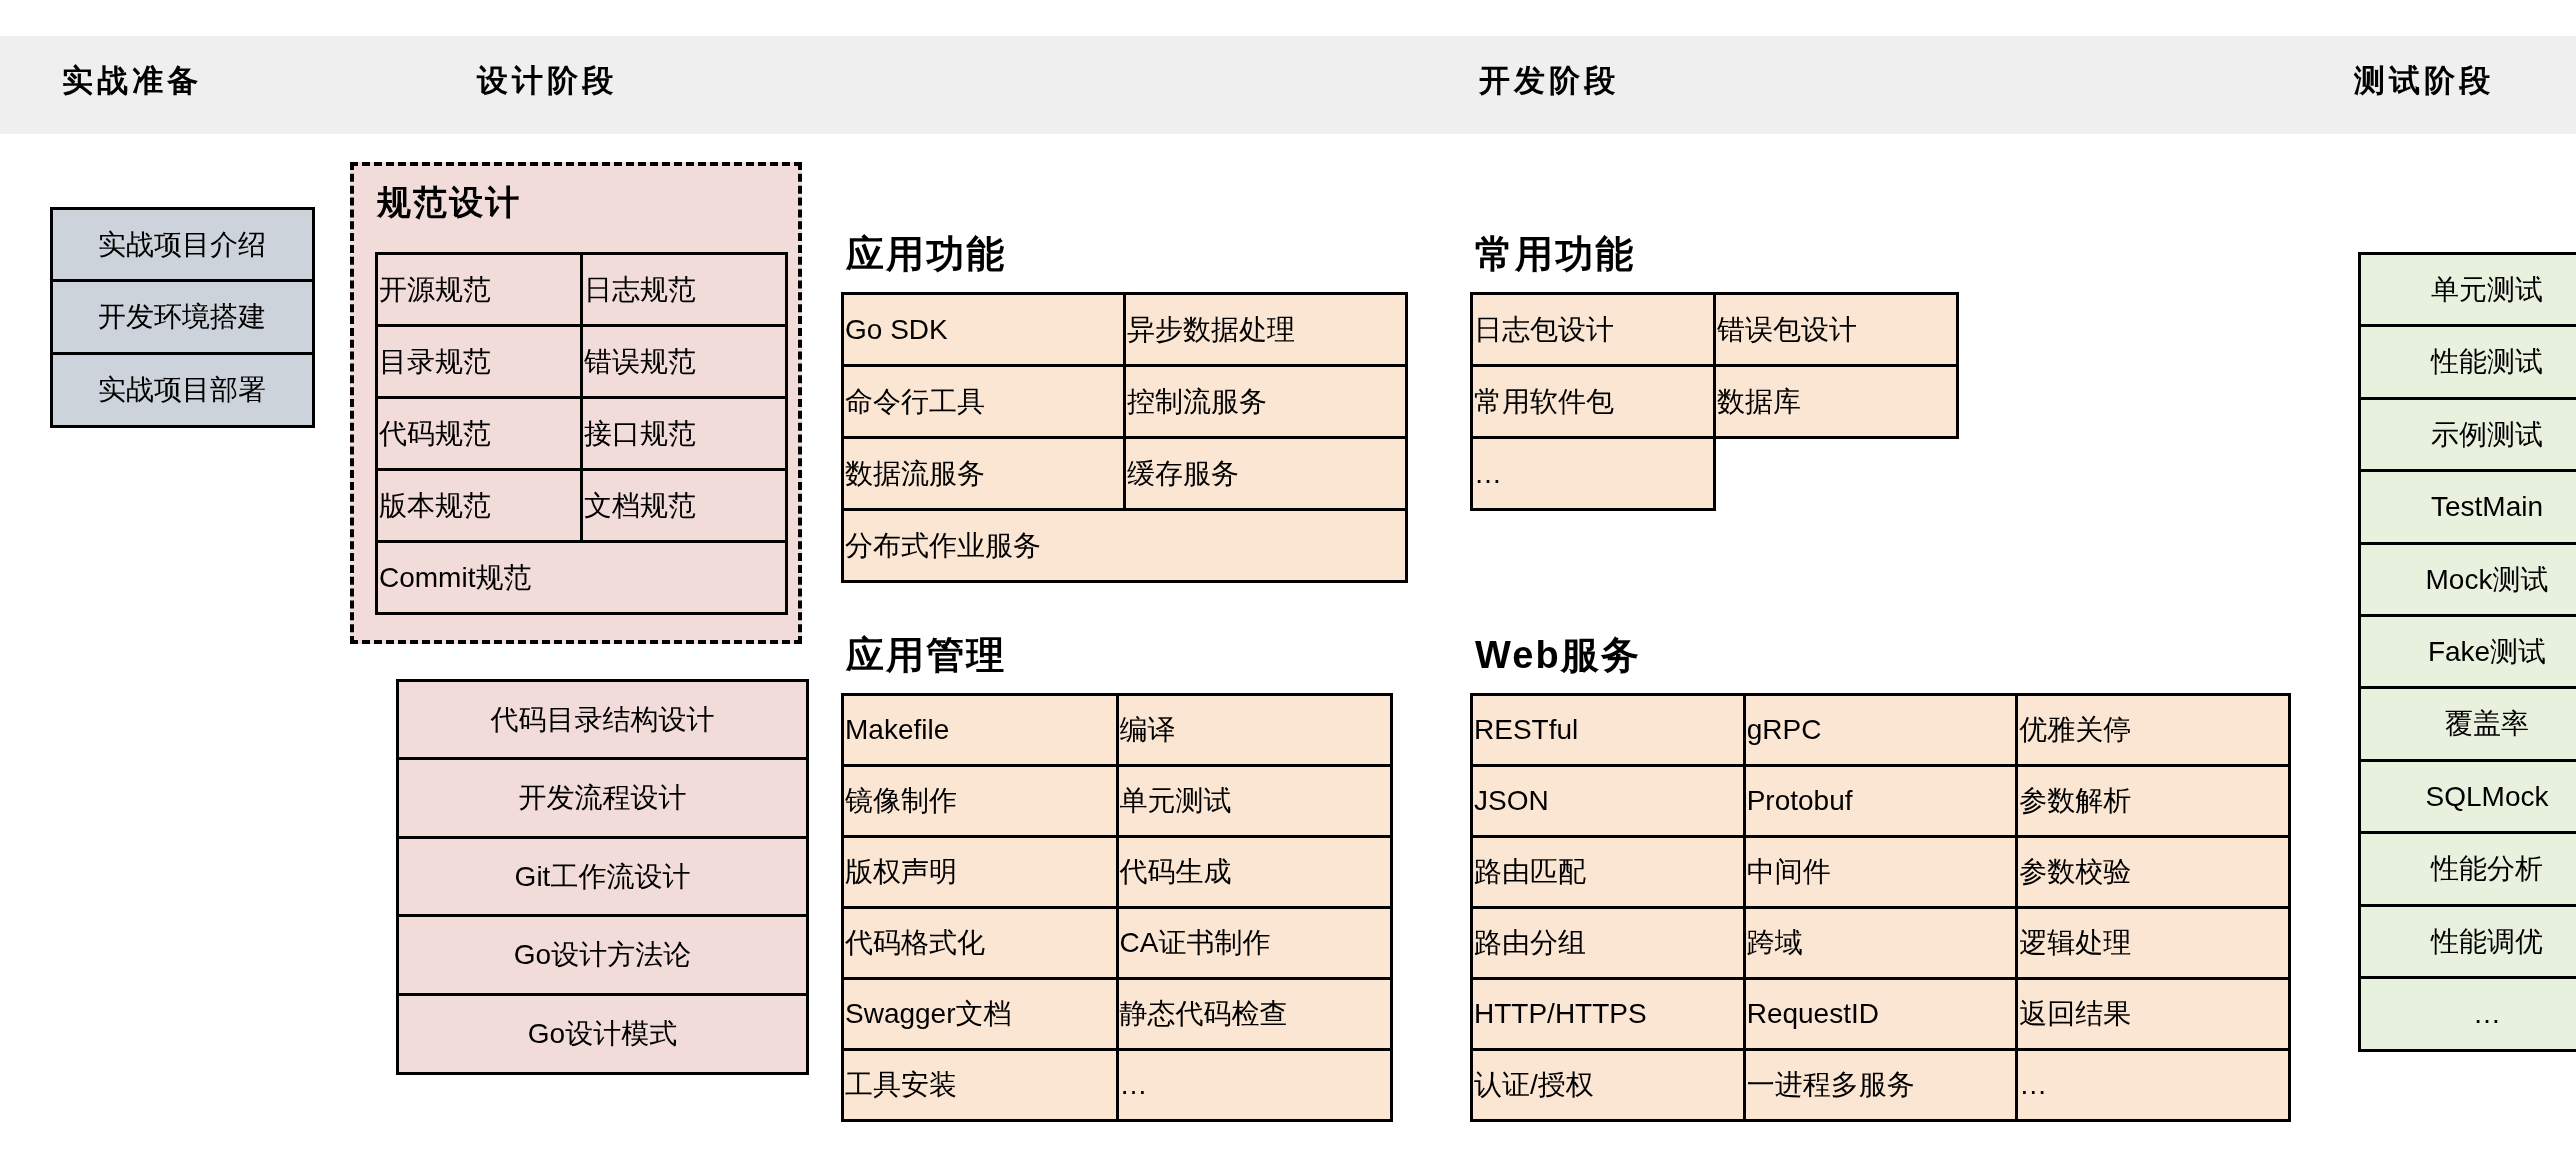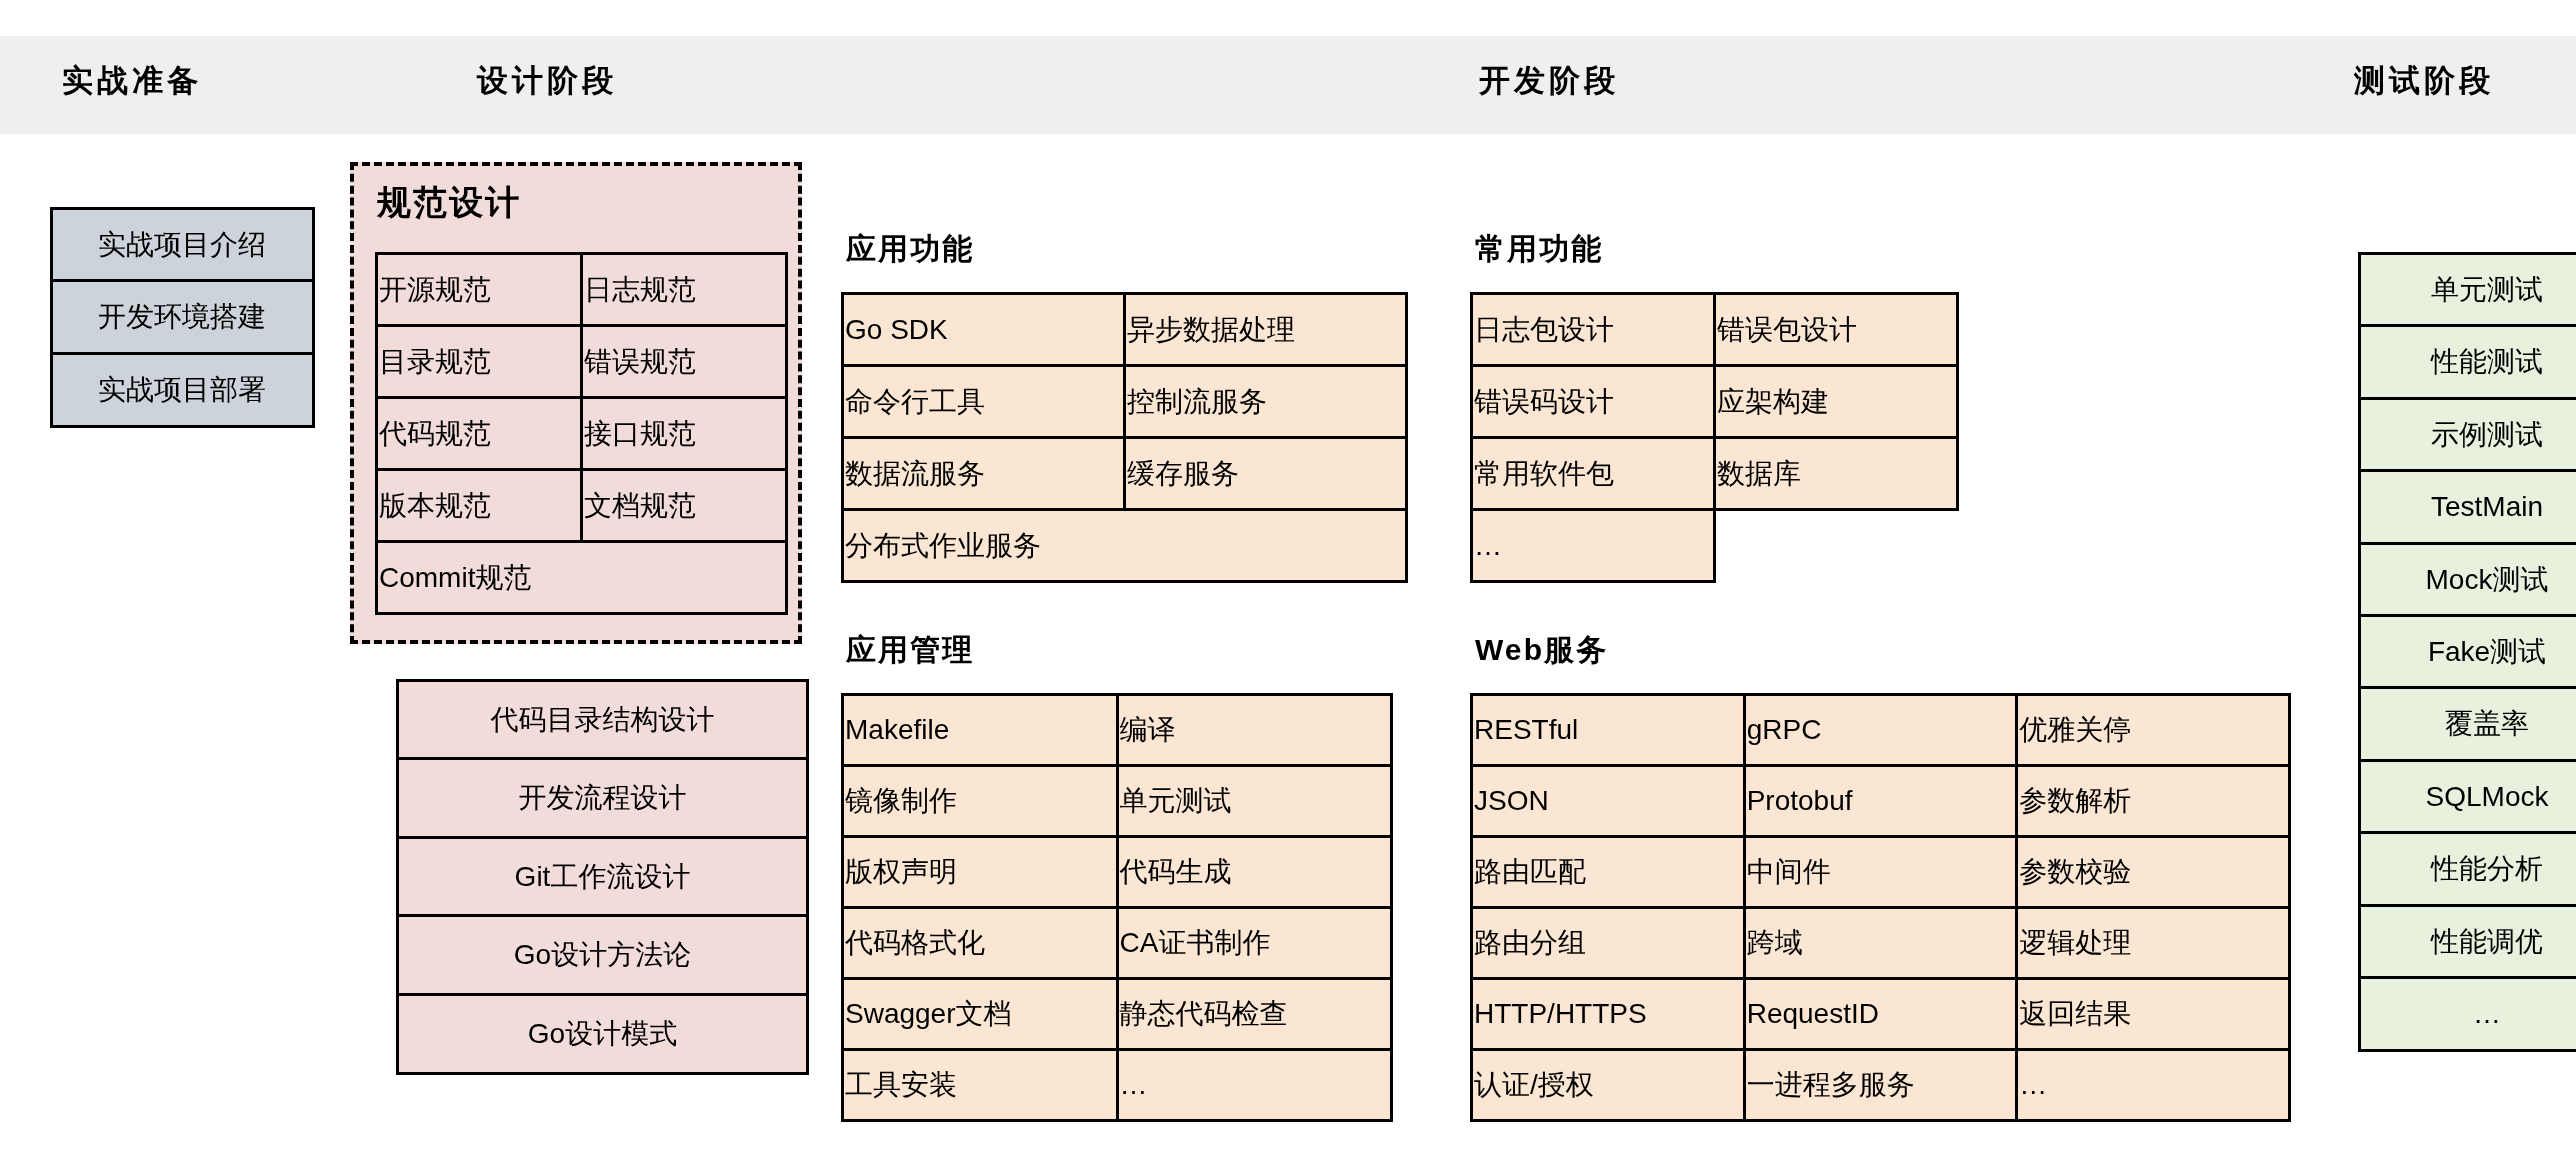--- a/index.html
+++ b/index.html
@@ -29,21 +29,21 @@
     position:absolute;left:350px;top:162px;width:452px;height:482px;
     box-sizing:border-box;border:4.6px dashed var(--border);
     background:var(--pink-fill);
   }
   .spec-title{
     position:absolute;left:23px;top:14.4px;
     font-size:34px;font-weight:bold;letter-spacing:2.1px;
   }
   
   .section-title{
-    position:absolute;font-size:30px;font-weight:bold;letter-spacing:2.1px;white-space:nowrap;
+    position:absolute;font-size:38px;font-weight:bold;letter-spacing:2.1px;white-space:nowrap;
   }
   
   table.grid{
     position:absolute;border-collapse:collapse;table-layout:fixed;
   }
   table.grid td{
     border:3.6px solid var(--border);text-align:left;vertical-align:middle;
     font-size:28px;white-space:nowrap;overflow:hidden;
   }
   table.pink-table{left:375px;top:252px;width:413px;}
@@ -160,24 +160,20 @@
 </table>
 
 <div class="section-title" style="left:1475px;top:229px;">常用功能</div>
 <table class="grid t-common">
   <tbody>
       <tr>
         <td>日志包设计</td>
         <td>错误包设计</td>
       </tr>
       <tr>
-        <td>错误码设计</td>
-        <td>应架构建</td>
-      </tr>
-      <tr>
         <td>常用软件包</td>
         <td>数据库</td>
       </tr>
       <tr>
         <td>…</td>
       </tr>
     </tbody>
 </table>
 
 <div class="section-title" style="left:1475px;top:630px;">Web服务</div>

